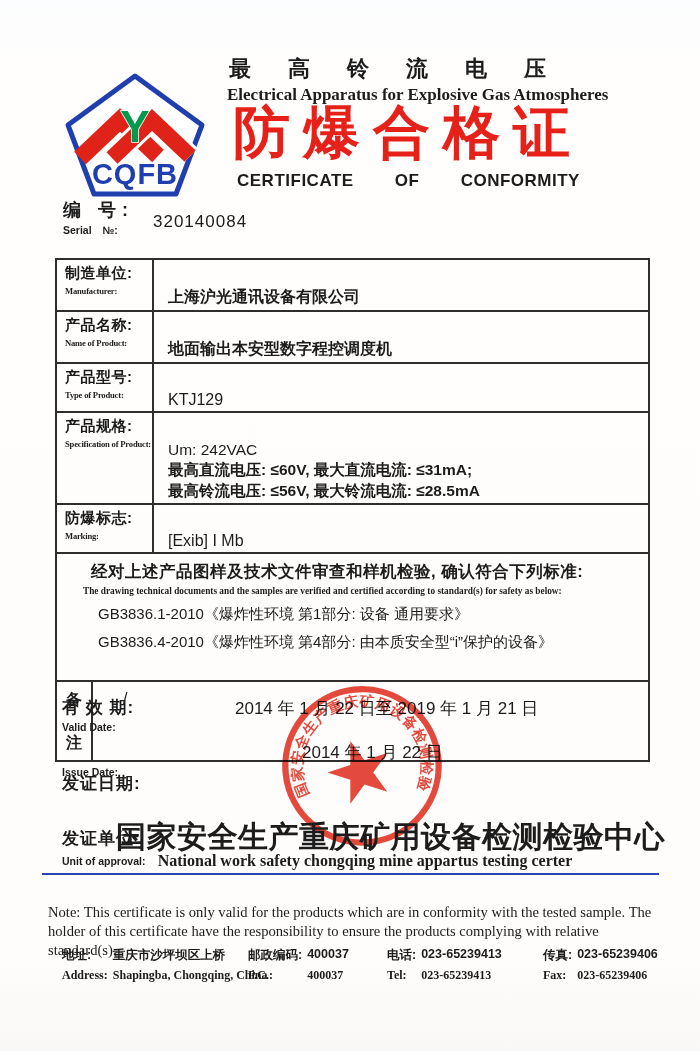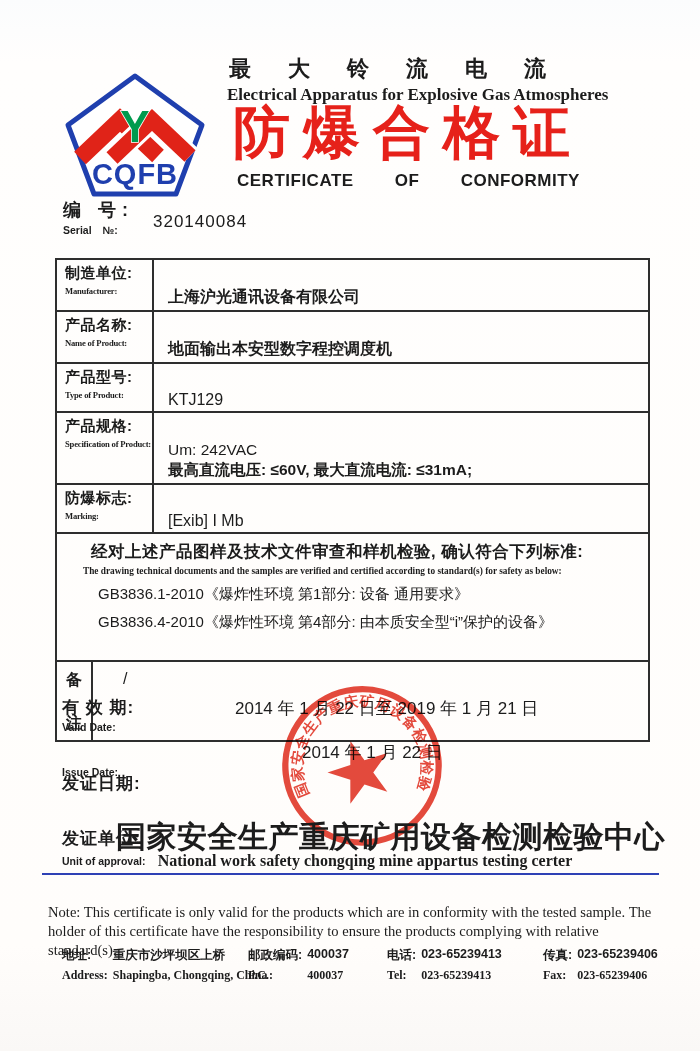--- a/index.html
+++ b/index.html
@@ -61,21 +61,21 @@
 
   <svg class="abs" style="left:60px;top:70px;" width="150" height="132" viewBox="0 0 150 132">
     <polygon points="75,6 142,55 116,124 34,124 8,55" fill="#ffffff" stroke="#1f3fae" stroke-width="5" stroke-linejoin="round"></polygon>
     <path d="M20,88 L60,50 L98,86" fill="none" stroke="#e02318" stroke-width="17"></path>
     <path d="M52,88 L92,50 L130,86" fill="none" stroke="#ffffff" stroke-width="22"></path>
     <path d="M52,88 L92,50 L130,86" fill="none" stroke="#e02318" stroke-width="16"></path>
     <text x="75" y="72" text-anchor="middle" font-size="44" font-weight="bold" fill="#009a4e" stroke="#ffffff" stroke-width="1.5" paint-order="stroke" font-family="Liberation Sans, sans-serif">Y</text>
     <text x="75" y="114" text-anchor="middle" font-size="29" font-weight="bold" fill="#1f3fae" letter-spacing="1" font-family="Liberation Sans, sans-serif">CQFB</text>
   </svg>
 
-  <div class="abs hdr-cn">最大铃流电流</div>
+  <div class="abs hdr-cn">最高铃流电压</div>
   <div class="abs hdr-en">Electrical Apparatus for Explosive Gas Atmospheres</div>
   <div class="abs cert-cn" style="color:#e6211a">防爆合格证</div>
   <div class="abs cert-en">CERTIFICATE OF CONFORMITY</div>
 
   <div class="abs serial-cn">编 号:</div>
   <div class="abs serial-en">Serial №:</div>
   <div class="abs serial-val">320140084</div>
 
   <div class="abs cert-table">
 
@@ -110,20 +110,21 @@
     </div>
 
     <div class="trow" style="min-height:62px">
       <div class="tlabel">
         <div class="cn">产品规格:</div>
         <div class="en">Specification of Product:</div>
       </div>
       <div class="tvalue">
         <div class="line">Um: 242VAC</div>
         <div class="line" style="font-weight:600">最高直流电压: ≤60V, 最大直流电流: ≤31mA;</div>
+        <div class="line" style="font-weight:600">最高铃流电压: ≤56V, 最大铃流电流: ≤28.5mA</div>
       </div>
     </div>
 
     <div class="trow" style="min-height:40px">
       <div class="tlabel">
         <div class="cn">防爆标志:</div>
         <div class="en">Marking:</div>
       </div>
       <div class="tvalue">
           <span>[Exib] I Mb</span>

